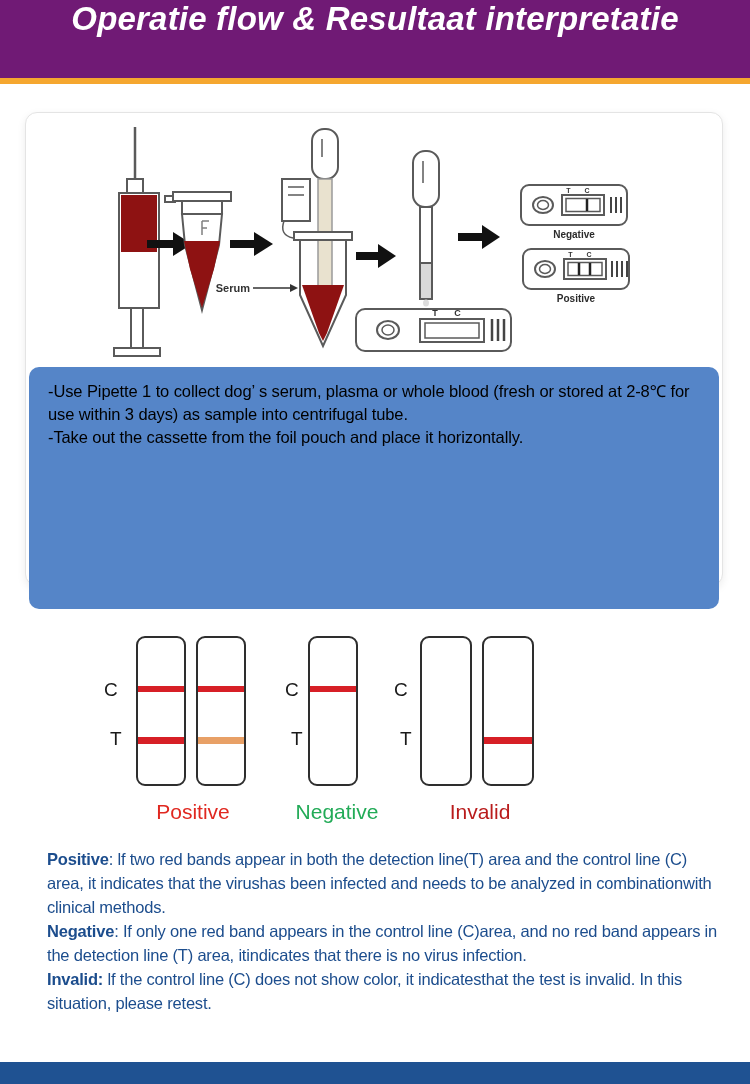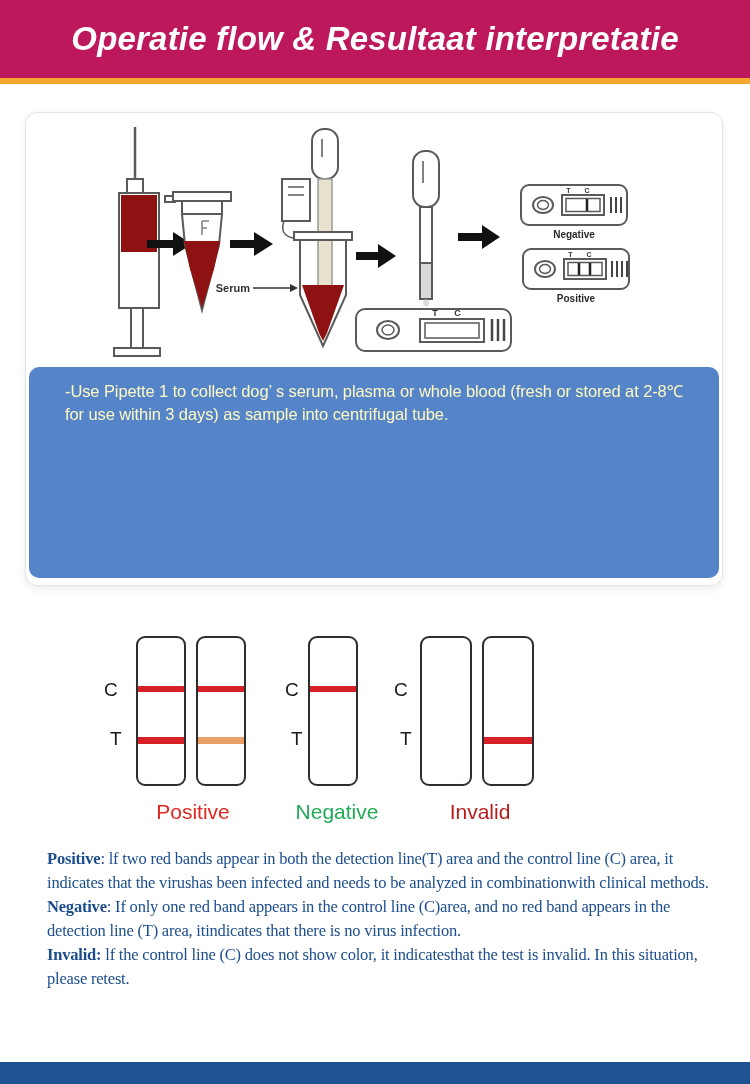--- a/index.html
+++ b/index.html
@@ -3,40 +3,40 @@
 <meta charset="utf-8">
 <style>
   html,body { margin:0; padding:0; background:#fff; }
   .page {
     position:relative; width:750px; height:1084px; overflow:hidden;
     background:#fff; font-family:"Liberation Sans", sans-serif;
   }
   
   .header {
     position:absolute; left:0; top:0; width:750px; height:78px;
-    background:#be185d; display:flex; align-items:center; justify-content:center;
+    background:#701a75; display:flex; align-items:flex-start; justify-content:center;
   }
   .header .title {
     color:#ffffff; font-size:33px; font-weight:bold; font-style:italic;
     letter-spacing:0.2px; margin:0;
   }
   .accent-line { position:absolute; left:0; top:78px; width:750px; height:6px; background:#f5a72f; }
 
   
   .card {
     position:absolute; left:25px; top:112px; width:698px; height:474px;
     background:#fff; border:1px solid #e4e4e4; border-radius:12px;
     box-shadow:0 3px 8px rgba(0,0,0,0.08); box-sizing:border-box;
   }
   .illustration { position:absolute; left:0; top:0; }
 
   .instructions {
-    position:absolute; left:3px; top:254px; width:690px; height:211px;
+    position:absolute; left:3px; top:254px; width:690px; height:242px;
     background:#5585c8; border-radius:10px; box-sizing:border-box;
-    padding:13px 15px 10px 36px; color:#fef9c3;
+    padding:13px 15px 10px 19px; color:#000000;
     font-size:16.5px; line-height:23px; letter-spacing:-0.1px;
   }
   .instructions p { margin:0; }
 
   
   .ct-label { position:absolute; font-size:19px; color:#1a1a1a; line-height:19px; }
   .strip {
     position:absolute; width:50px; height:150px; background:#fff;
     border:2px solid #2e2e2e; border-radius:9px; box-sizing:border-box;
   }
@@ -48,21 +48,21 @@
   .caption { position:absolute; top:800px; width:140px; font-size:21px; text-align:center; }
   .caption.pos { color:#e02820; }
   .caption.neg { color:#22ab57; }
   .caption.inv { color:#b91c1c; }
 
   
   .interpretation {
     position:absolute; left:47px; top:847px; width:676px;
     color:#1c4d8d; font-size:16.5px; line-height:24px; letter-spacing:-0.2px;
   }
-  .interpretation p { margin:0;font-family:Liberation Serif, serif; }
+  .interpretation p { margin:0; }
   .interpretation b { font-weight:bold; }
 
   .footer { position:absolute; left:0; bottom:0; width:750px; height:22px; background:#1f5292; }
 </style>
 </head>
 <body>
 
 <div class="page">
 
   <div class="header">
@@ -184,20 +184,21 @@
         <line x1="586" y1="148" x2="586" y2="164"></line>
           <line x1="591" y1="148" x2="591" y2="164"></line>
         <line x1="596" y1="148" x2="596" y2="164"></line>
           <line x1="601" y1="148" x2="601" y2="164"></line>
       </g>
       <text x="550" y="189" font-size="10" font-weight="bold" fill="#2b2b2b" text-anchor="middle">Positive</text>
     </svg>
 
     <div class="instructions">
       <p>-Use Pipette 1 to collect dog’ s serum, plasma or whole blood (fresh or stored at 2-8℃ for use within 3 days) as sample into centrifugal tube.</p>
+      <p>-Take out the cassette from the foil pouch and place it horizontally.</p>
     </div>
   </div>
 
   <div class="results">
 
     <span class="ct-label" style="left:104px; top:680px;">C</span>
     <span class="ct-label" style="left:110px; top:729px;">T</span>
     <div class="strip" style="left:136px; top:636px;">
       <div class="band red c"></div>
       <div class="band red t"></div>

